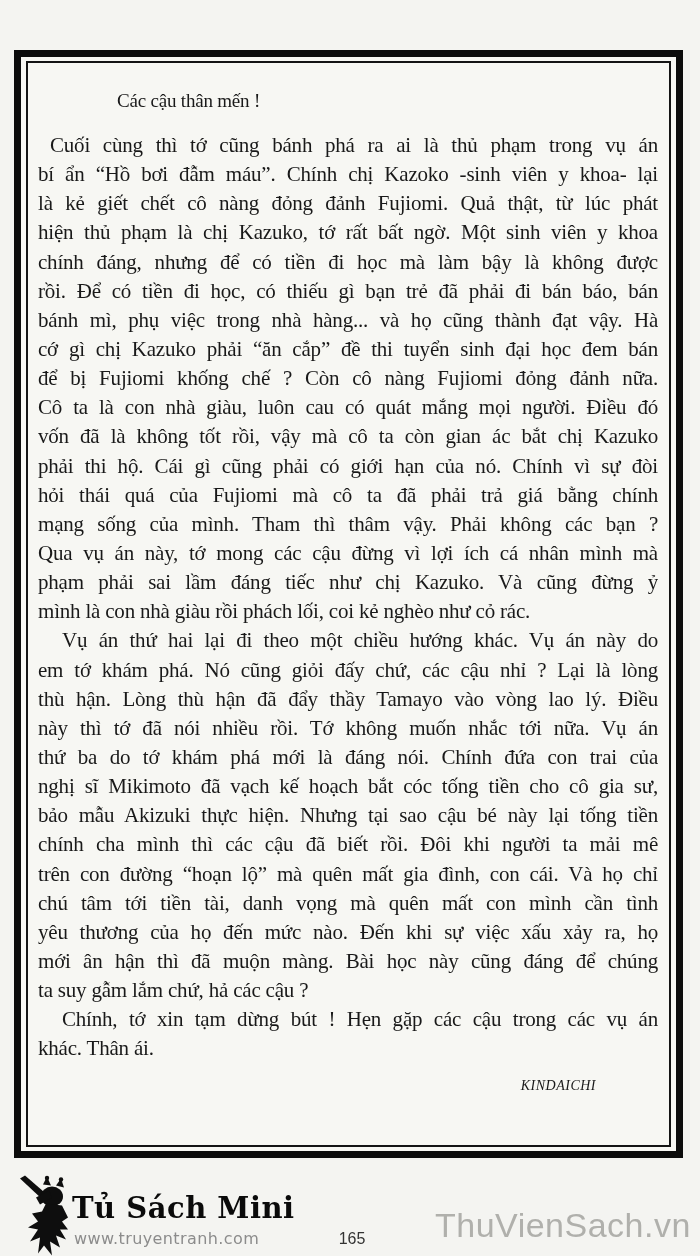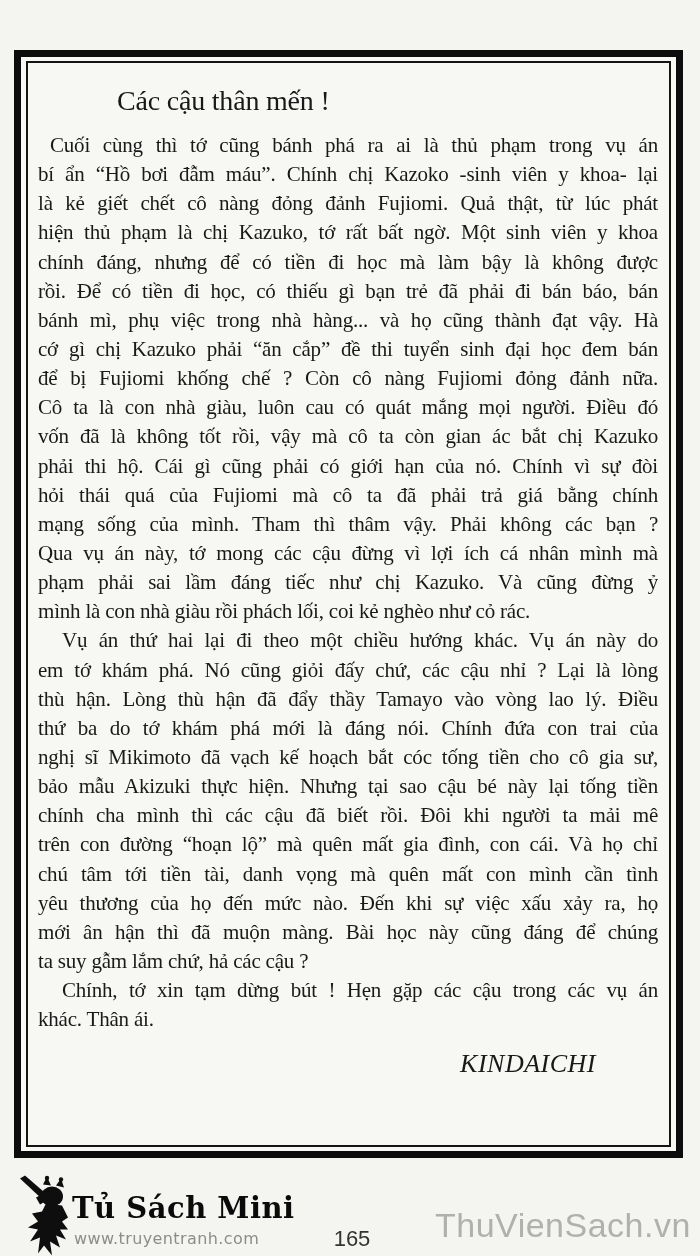--- a/index.html
+++ b/index.html
@@ -26,59 +26,59 @@
   .frame-inner{
     position:absolute;left:5px;top:4px;right:5px;bottom:4px;
     border:2px solid #141414;
   }
   
   .content{
     position:absolute;left:10px;top:0;right:11px;bottom:0;
     padding-top:23px;
   }
   .salutation{
-    font-size:28px;line-height:29px;height:29px;
+    font-size:19px;line-height:29px;height:29px;
     padding-left:79px;margin-bottom:16px;
     letter-spacing:-0.2px;
   }
   .letter-body{font-size:21px;letter-spacing:-0.2px;}
   .line{
     text-align:justify;
     text-align-last:justify;
     height:29.15px;line-height:29.15px;
     overflow:hidden;
   }
   .line.para-end{text-align-last:left;}
   .line.para-start{text-indent:24px;}
   .para-0 .line.para-start{text-indent:12px;}
   .signature{
-    margin-top:19px;
+    margin-top:11px;
     text-align:right;padding-right:62px;
-    font-size:26px;font-style:italic;letter-spacing:0.5px;
+    font-size:14px;font-style:italic;letter-spacing:0.5px;
     line-height:22px;
   }
   
   .mascot{position:absolute;left:16px;top:1175px;width:60px;height:81px;}
   .brand{
     position:absolute;left:72px;top:1192px;
     font-family:"DejaVu Serif",serif;font-weight:bold;
     font-size:29px;line-height:32px;color:#0a0a0a;
     letter-spacing:0.5px;
   }
   .brand-url{
     position:absolute;left:74px;top:1230px;
     font-family:"DejaVu Sans",sans-serif;font-weight:normal;
     font-size:16px;line-height:18px;color:var(--muted);
     letter-spacing:0.4px;
   }
   .page-number{
     position:absolute;left:320px;top:1227px;width:64px;
     text-align:center;
     font-family:"Liberation Sans",sans-serif;
-    font-size:22px;line-height:24px;color:var(--pagenum);
+    font-size:16px;line-height:24px;color:var(--pagenum);
   }
   .watermark{
     position:absolute;left:435px;top:1206px;
     font-family:"Liberation Sans",sans-serif;
     font-size:34px;line-height:38px;color:var(--wm);
     letter-spacing:0.5px;
   }
 </style>
 </head>
 <body>
@@ -104,20 +104,21 @@
             <div class="line">hỏi thái quá của Fujiomi mà cô ta đã phải trả giá bằng chính</div>
             <div class="line">mạng sống của mình. Tham thì thâm vậy. Phải không các bạn ?</div>
             <div class="line">Qua vụ án này, tớ mong các cậu đừng vì lợi ích cá nhân mình mà</div>
             <div class="line">phạm phải sai lầm đáng tiếc như chị Kazuko. Và cũng đừng ỷ</div>
             <div class="line para-end">mình là con nhà giàu rồi phách lối, coi kẻ nghèo như cỏ rác.</div>
           </div>
           <div class="para para-1">
             <div class="line para-start">Vụ án thứ hai lại đi theo một chiều hướng khác. Vụ án này do</div>
             <div class="line">em tớ khám phá. Nó cũng giỏi đấy chứ, các cậu nhỉ ? Lại là lòng</div>
             <div class="line">thù hận. Lòng thù hận đã đẩy thầy Tamayo vào vòng lao lý. Điều</div>
+            <div class="line">này thì tớ đã nói nhiều rồi. Tớ không muốn nhắc tới nữa. Vụ án</div>
             <div class="line">thứ ba do tớ khám phá mới là đáng nói. Chính đứa con trai của</div>
             <div class="line">nghị sĩ Mikimoto đã vạch kế hoạch bắt cóc tống tiền cho cô gia sư,</div>
             <div class="line">bảo mẫu Akizuki thực hiện. Nhưng tại sao cậu bé này lại tống tiền</div>
             <div class="line">chính cha mình thì các cậu đã biết rồi. Đôi khi người ta mải mê</div>
             <div class="line">trên con đường “hoạn lộ” mà quên mất gia đình, con cái. Và họ chỉ</div>
             <div class="line">chú tâm tới tiền tài, danh vọng mà quên mất con mình cần tình</div>
             <div class="line">yêu thương của họ đến mức nào. Đến khi sự việc xấu xảy ra, họ</div>
             <div class="line">mới ân hận thì đã muộn màng. Bài học này cũng đáng để chúng</div>
             <div class="line para-end">ta suy gẫm lắm chứ, hả các cậu ?</div>
           </div>

